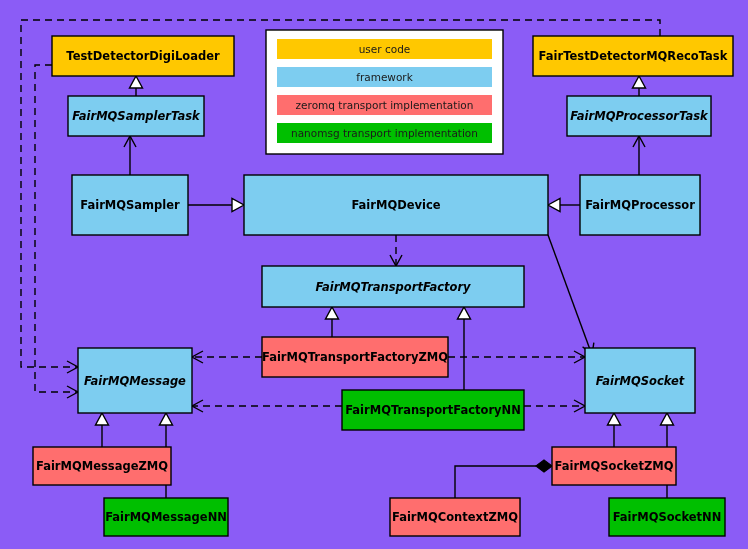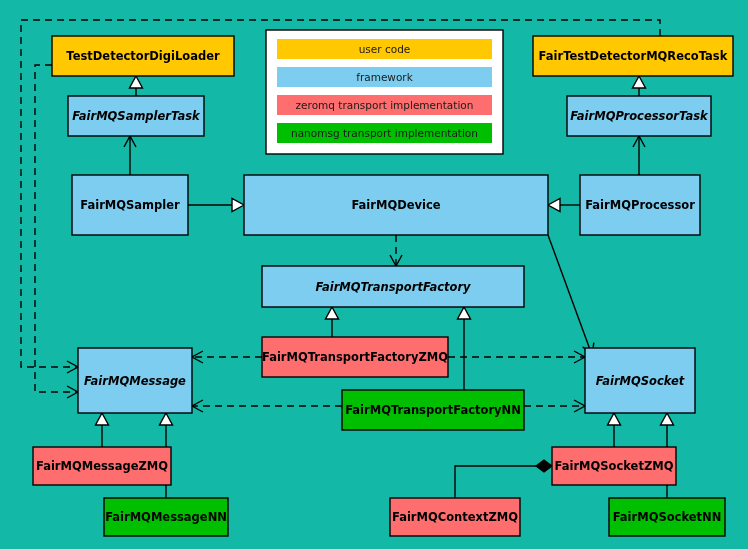--- a/index.html
+++ b/index.html
@@ -8,21 +8,21 @@
     padding: 0;
     background: #ffffff;
   }
   body {
     font-family: "DejaVu Sans", sans-serif;
   }
   #diagram-root {
     position: relative;
     width: 748px;
     height: 549px;
-    background: #14b8a6;
+    background: #8b5cf6;
     overflow: hidden;
     text-align: right;
   }
   svg.diagram-canvas {
     position: absolute;
     left: 0;
     top: 0;
     width: 748px;
     height: 549px;
     display: block;

